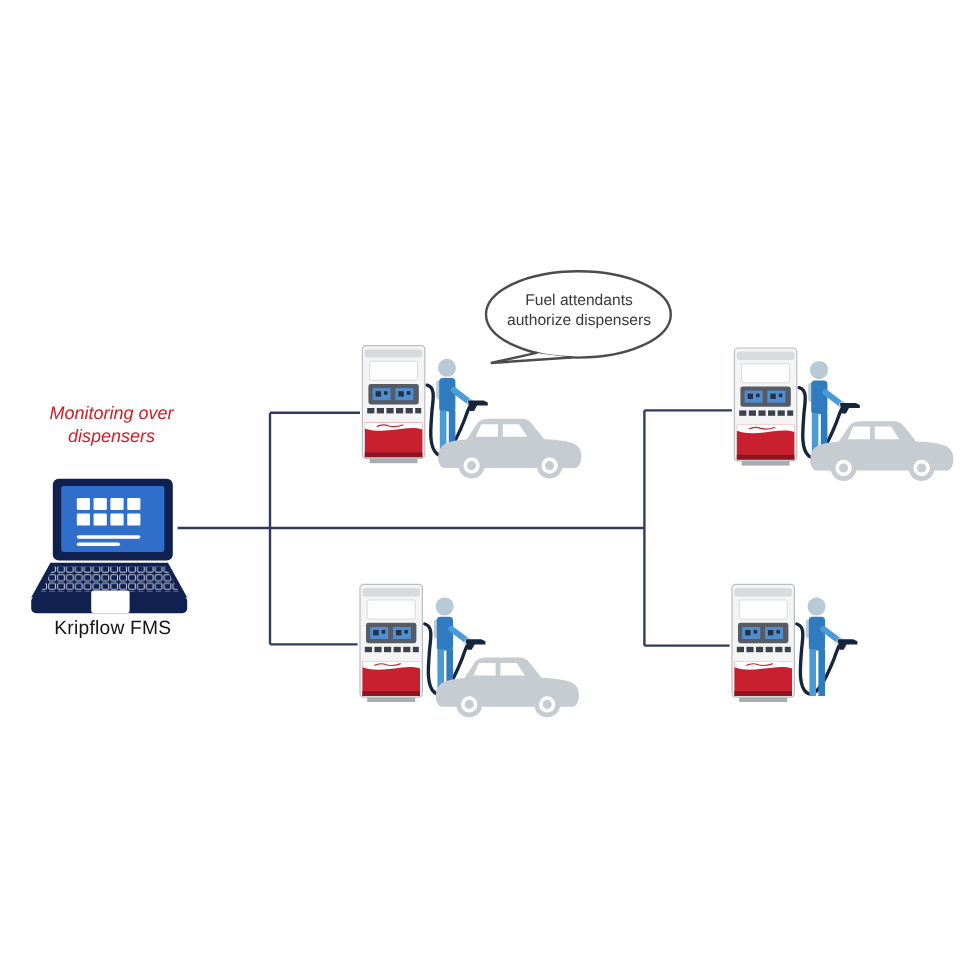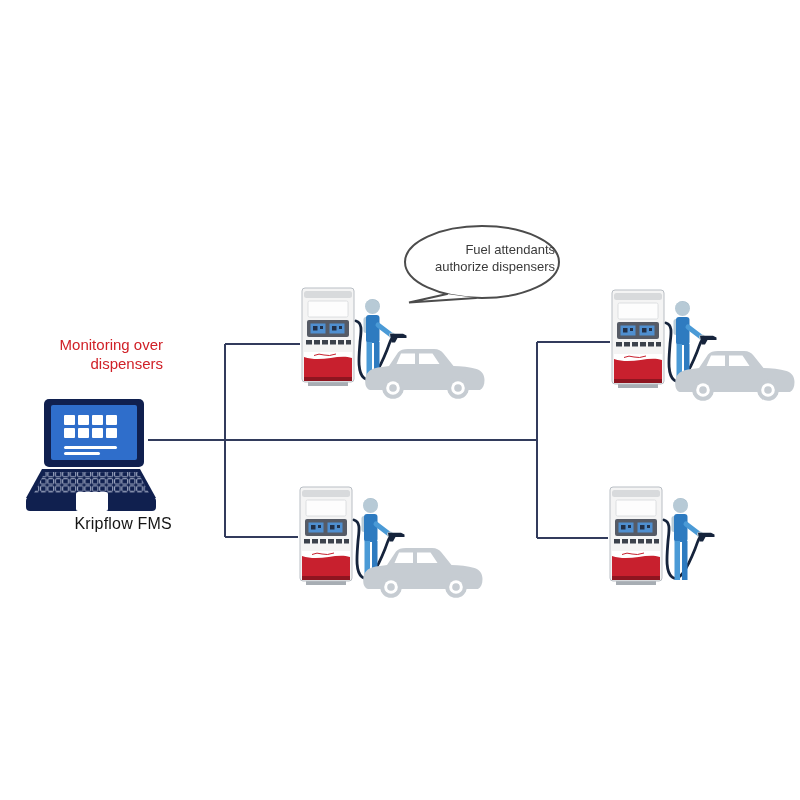--- a/index.html
+++ b/index.html
@@ -1,25 +1,26 @@
 <!DOCTYPE html>
 <html style="--connection-line: #323b5c; --laptop-navy: #10204f; --screen-blue: #2f6ecb; --monitoring-red: #d02027; --dispenser-red: #c8202e; --dispenser-red-dark: #8e1520; --dispenser-body: #f4f4f4; --display-blue: #4f8fd0; --car-gray: #c6ccd2; --attendant-blue: #2e7bc0; --attendant-light-blue: #4a9ad6; --attendant-skin: #b7cad6; --hose-black: #16243c; --bubble-border: #4c4c4c;"><head>
 <meta charset="utf-8">
 <style>
   html,body{margin:0;padding:0;background:#fff;}
   .canvas{
     position:relative;width:800px;height:800px;background:#ffffff;overflow:hidden;
     font-family:"Liberation Sans",sans-serif;
   }
   .canvas svg{position:absolute;left:0;top:0;}
-  .overlay-label{position:absolute;text-align:right;}
+  .overlay-label{position:absolute;text-align:center;}
   .monitoring{
     left:23px;top:336px;width:140px;
     font-size:15px;line-height:1.25;font-weight:500;
     color:var(--monitoring-red);
+    font-style:italic;
   }
   .laptop-caption{
     left:16px;top:515px;width:156px;
     font-size:16px;color:#151515;letter-spacing:.2px;
   }
   .bubble-text{
     left:410px;top:242px;width:145px;
     font-size:13px;line-height:1.28;color:#3a3a3a;
   }
   .line{stroke:var(--connection-line);stroke-width:2;fill:none;}

